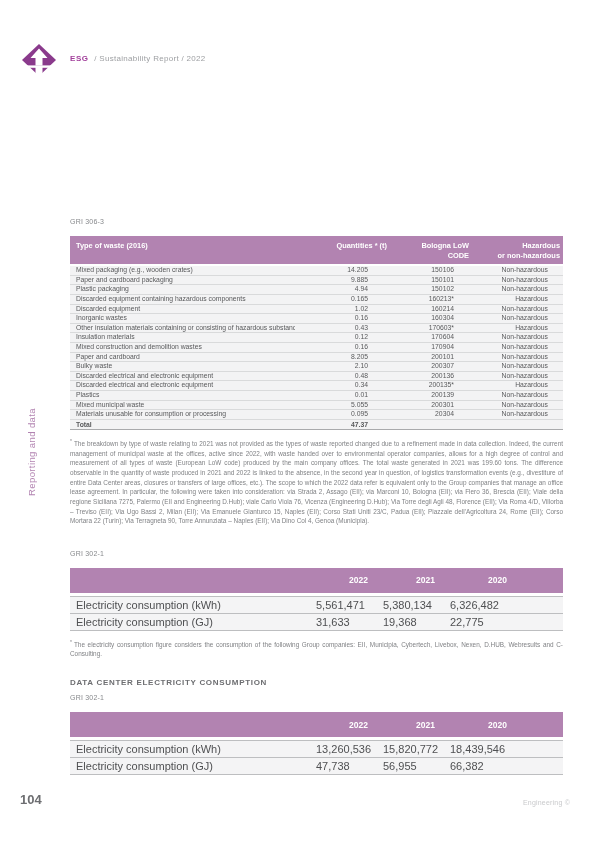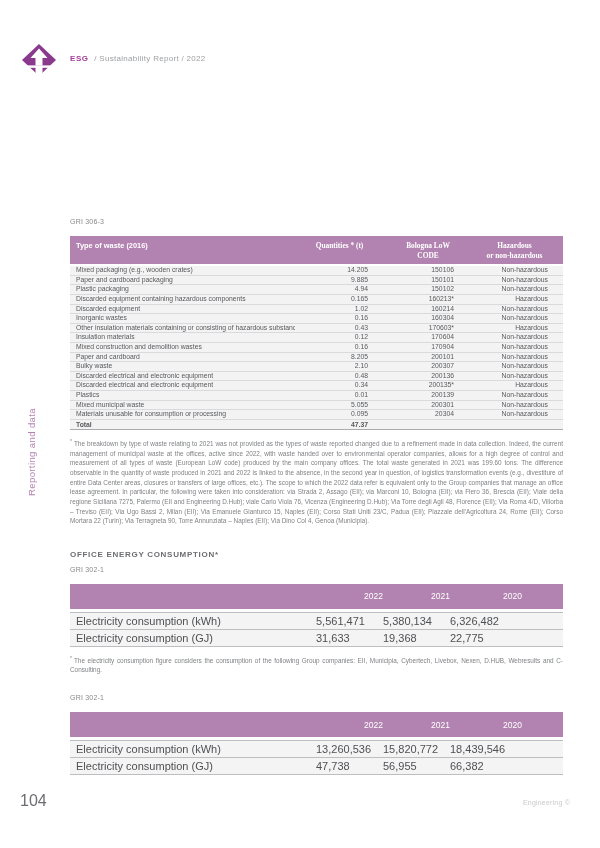--- a/index.html
+++ b/index.html
@@ -33,21 +33,21 @@
   }
   .gri { font-size:7px; color:#87898c; margin-top:7px; letter-spacing:.2px; }
 
   
   .waste-table { margin-top:11px; }
   .wt-header {
     display:grid; grid-template-columns:1fr 95px 82px 91px;
     background:#b283b1; color:#ffffff; font-weight:bold; font-size:7.4px;
     padding:5px 3px 4px 6px; box-sizing:border-box; line-height:1.3;
   }
-  .wt-header .hr { text-align:center;font-family:Liberation Serif, serif; }
+  .wt-header .hr { text-align:right; }
   .wt-body { border-top:2px solid #ffffff; }
   .wt-body .trow {
     display:grid; grid-template-columns:1fr 95px 82px 91px;
     background:#f3f3f4; border-bottom:1px solid #d9dadb;
     height:8.6px; line-height:8.6px; font-size:6.8px; color:#58595b;
     overflow:hidden;
   }
   .wt-body .trow .c0 { padding-left:6px; white-space:nowrap; overflow:hidden; }
   .wt-body .trow .c1 { text-align:right; padding-right:22px; }
   .wt-body .trow .c2 { text-align:right; padding-right:18px; }
@@ -66,38 +66,38 @@
     margin-top:8px; font-size:6.4px; color:#808285; line-height:1.5;
     text-align:justify;
   }
   .footnote sup { font-size:5px; margin-right:2px; }
 
   
   .energy-section { margin-top:24px; }
   .dc-section { margin-top:19px; }
   .e-header {
     margin-top:11px; display:grid; grid-template-columns:1fr 67px 67px 72px;
-    padding-right:41px; box-sizing:border-box;
-    background:#b283b1; color:#ffffff; font-weight:normal; font-size:8.5px;
+    padding-right:56px; box-sizing:border-box;
+    background:#b283b1; color:#ffffff; font-weight:bold; font-size:8.5px;
     height:25px; align-items:center;
   }
   .e-header .yr { text-align:right; }
   .e-body { margin-top:3px; border-top:1px solid #bdbec0; }
   .e-body .trow {
     display:grid; grid-template-columns:1fr 67px 67px 72px;
     padding-right:41px; box-sizing:border-box;
     background:#f4f4f5; border-bottom:1px solid #bdbec0;
     height:17px; align-items:center; font-size:11px; color:#4f5052;
   }
   .e-body .trow .c0 { padding-left:6px; }
   .e-body .trow .c1, .e-body .trow .c2, .e-body .trow .c3 { text-align:left; }
 
   
   .page-number {
-    position:absolute; left:20px; top:792px; font-size:16px; font-weight:normal;
+    position:absolute; left:20px; top:792px; font-size:13px; font-weight:bold;
     color:#6d6e71;
   }
   .imprint {
     position:absolute; right:30px; top:799px; font-size:7px; color:#c9cacc;
     letter-spacing:.2px;
   }
 </style>
 </head>
 <body>
 
@@ -237,21 +237,20 @@
           <div class="c1">47.37</div>
           <div class="c2"></div>
           <div class="c3"></div>
         </div>
       </div>
 
       <div class="footnote"><sup>*</sup><span>The breakdown by type of waste relating to 2021 was not provided as the types of waste reported changed due to a refinement made in data collection. Indeed, the current management of municipal waste at the offices, active since 2022, with waste handed over to environmental operator companies, allows for a high degree of control and measurement of all types of waste (European LoW code) produced by the main company offices. The total waste generated in 2021 was 199.60 tons. The difference observable in the quantity of waste produced in 2021 and 2022 is linked to the absence, in the second year in question, of logistics transformation events (e.g., divestiture of entire Data Center areas, closures or transfers of large offices, etc.). The scope to which the 2022 data refer is equivalent only to the Group companies that manage an office lease agreement. In particular, the following were taken into consideration: via Strada 2, Assago (EII); via Marconi 10, Bologna (EII); via Flero 36, Brescia (EII); Viale della regione Siciliana 7275, Palermo (EII and Engineering D.Hub); viale Carlo Viola 76, Vicenza (Engineering D.Hub); Via Torre degli Agli 48, Florence (EII); Via Roma 4/D, Villorba – Treviso (EII); Via Ugo Bassi 2, Milan (EII); Via Emanuele Gianturco 15, Naples (EII); Corso Stati Uniti 23/C, Padua (EII); Piazzale dell’Agricoltura 24, Rome (EII); Corso Mortara 22 (Turin); Via Terragneta 90, Torre Annunziata – Naples (EII); Via Dino Col 4, Genoa (Municipia).</span></div>
     </section>
 
     <section class="energy-section">
-      <div class="section-title">OFFICE ENERGY CONSUMPTION*</div>
       <div class="gri">GRI 302-1</div>
 
       <div>
         <div class="e-header">
           <div></div>
           <div class="yr">2022</div>
           <div class="yr">2021</div>
           <div class="yr">2020</div>
         </div>
         <div class="e-body">
@@ -267,20 +266,21 @@
               <div class="c2">19,368</div>
               <div class="c3">22,775</div>
             </div>
           </div>
       </div>
 
       <div class="footnote"><sup>*</sup><span>The electricity consumption figure considers the consumption of the following Group companies: EII, Municipia, Cybertech, Livebox, Nexen, D.HUB, Webresults and C-Consulting.</span></div>
     </section>
 
     <section class="dc-section">
+      <div class="section-title">DATA CENTER ELECTRICITY CONSUMPTION</div>
       <div class="gri">GRI 302-1</div>
 
       <div>
         <div class="e-header">
           <div></div>
           <div class="yr">2022</div>
           <div class="yr">2021</div>
           <div class="yr">2020</div>
         </div>
         <div class="e-body">

